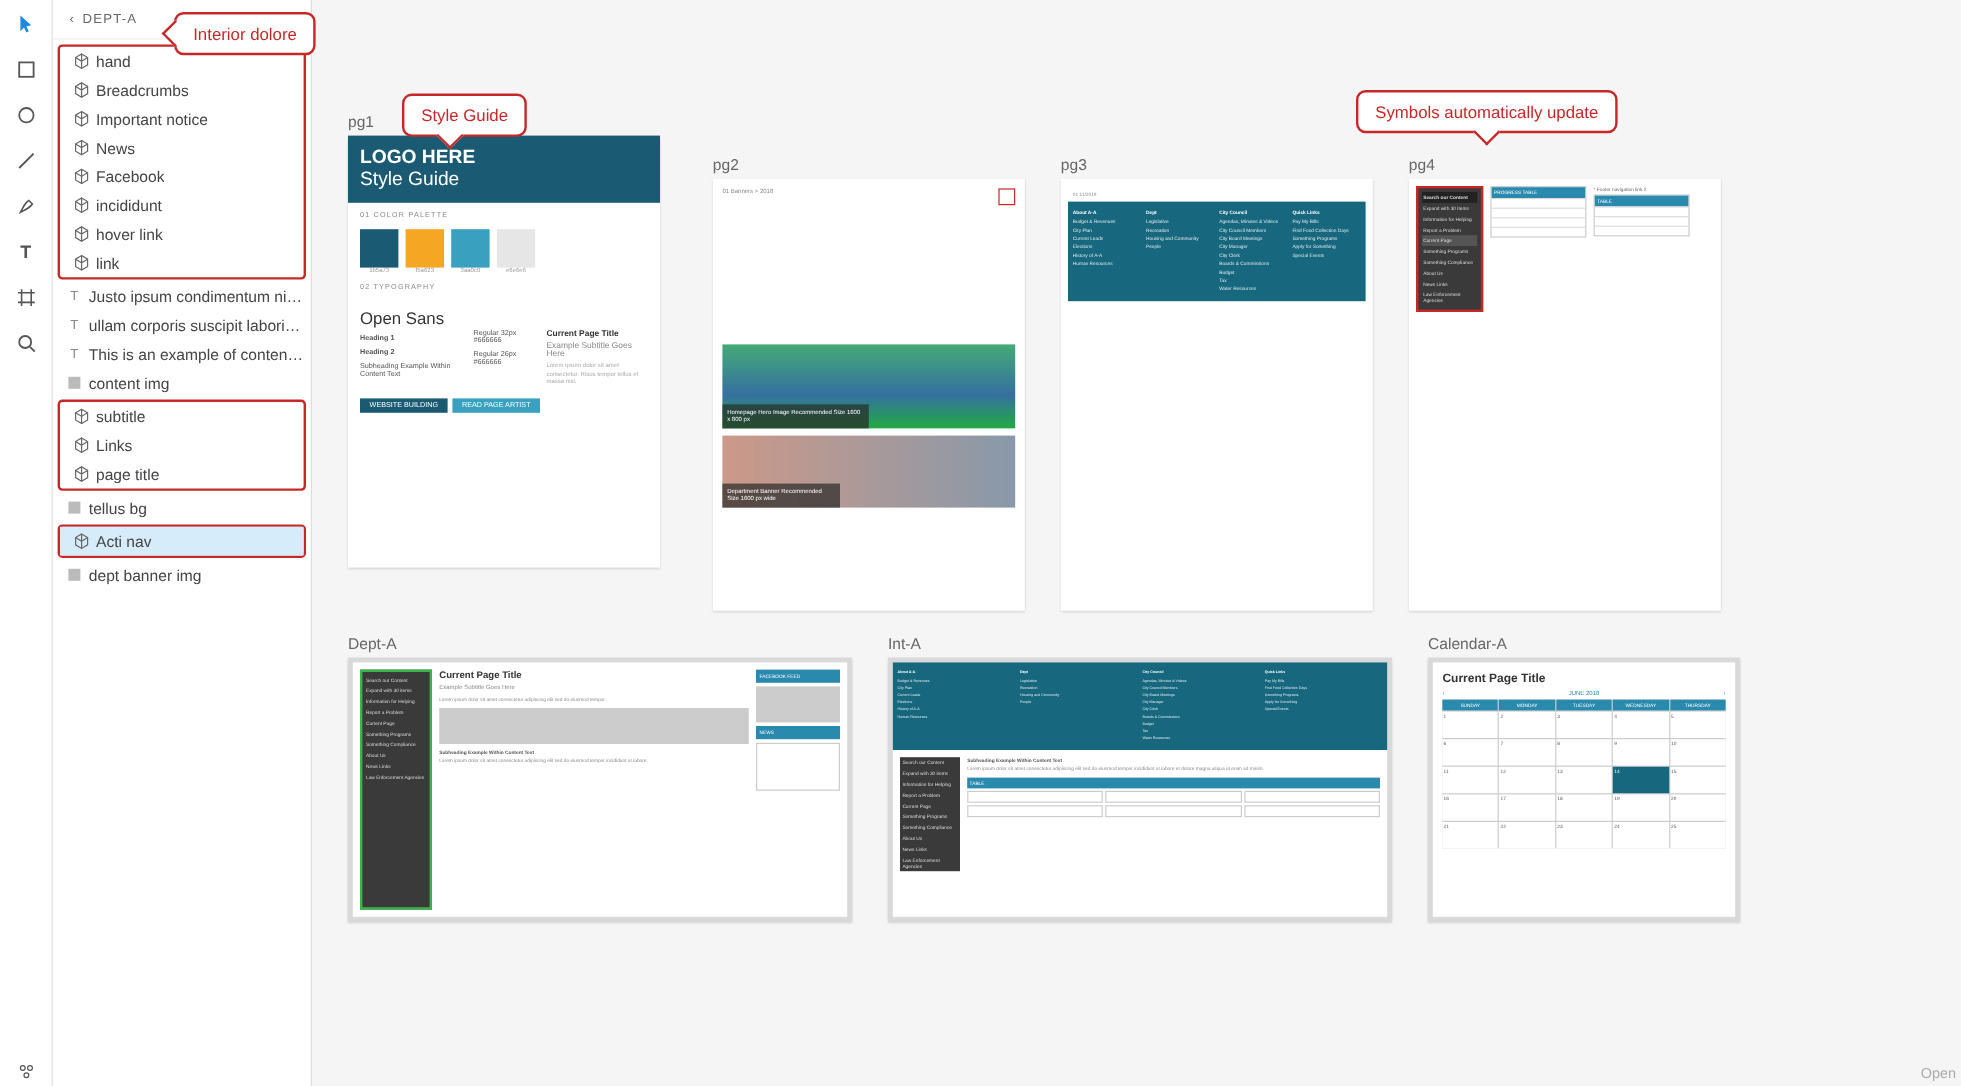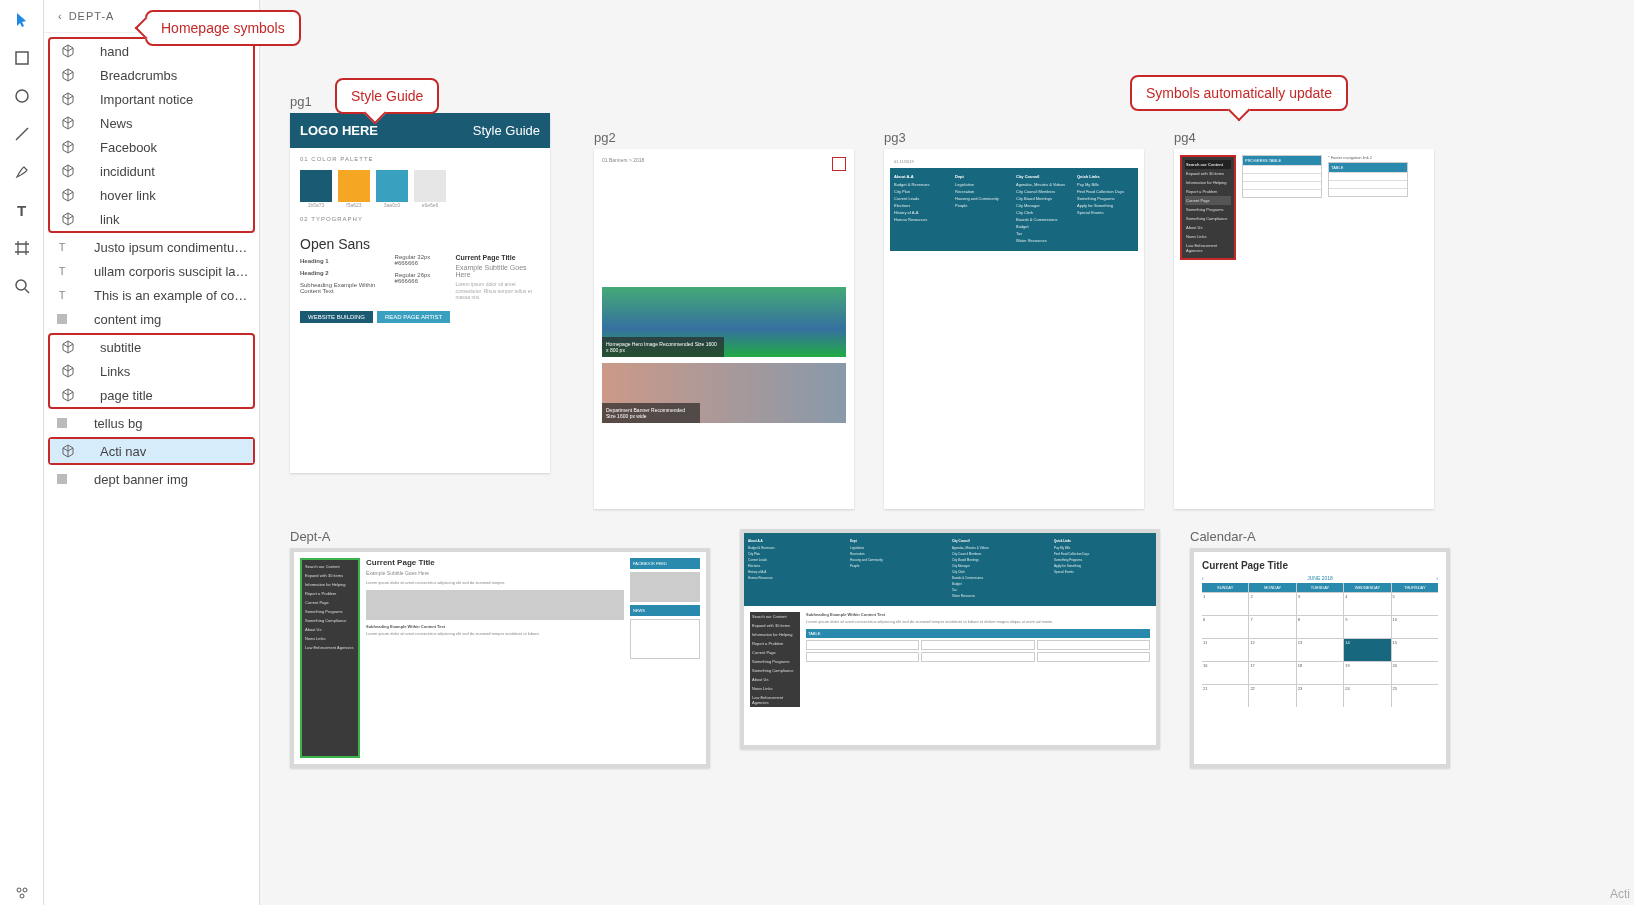--- a/index.html
+++ b/index.html
@@ -8,21 +8,21 @@
 
 .toolbar { width: 44px; background: #fff; border-right: 1px solid #ddd; display: flex; flex-direction: column; align-items: center; padding-top: 8px; gap: 14px; }
 .toolbar .tool { width: 24px; height: 24px; display: flex; align-items: center; justify-content: center; color: #555; cursor: pointer; }
 .toolbar .tool.active { color: #1e88e5; }
 .toolbar svg { width: 16px; height: 16px; }
 
 
 .sidebar { width: 216px; background: #fff; border-right: 1px solid #ddd; display: flex; flex-direction: column; }
 .sidebar-header { padding: 10px 14px; font-size: 11px; letter-spacing: 1px; color: #666; display: flex; align-items: center; gap: 6px; border-bottom: 1px solid #eee; }
 .sidebar-body { flex: 1; overflow-y: auto; padding: 2px 0 20px; }
-.layer-item { display: flex; align-items: center; gap: 24px; padding: 4px 6px 4px 10px; font-size: 13px; color: #444; white-space: nowrap; overflow: hidden; text-overflow: ellipsis; cursor: pointer; }
+.layer-item { display: flex; align-items: center; gap: 4px; padding: 4px 6px 4px 10px; font-size: 13px; color: #444; white-space: nowrap; overflow: hidden; text-overflow: ellipsis; cursor: pointer; }
 .layer-item.selected { background: #d7ecfb; }
 .layer-icon { width: 16px; height: 16px; display: flex; align-items: center; justify-content: center; flex-shrink: 0; color: #888; font-size: 11px; }
 .layer-icon.symbol { color: #666; }
 .layer-label { overflow: hidden; text-overflow: ellipsis; }
 .layer-group.hl { border: 2px solid #c62828; border-radius: 4px; margin: 2px 4px; }
 
 
 .callout { position: absolute; background: #fff; border: 2px solid #c62828; color: #c62828; padding: 8px 14px; border-radius: 8px; font-size: 14px; white-space: nowrap; z-index: 10; }
 .callout::after { content: ""; position: absolute; width: 14px; height: 14px; background: #fff; border-left: 2px solid #c62828; border-bottom: 2px solid #c62828; }
 .callout.top-left::after { left: -9px; top: 50%; transform: translateY(-50%) rotate(45deg); }
@@ -31,21 +31,21 @@
 
 
 .canvas { flex: 1; overflow: hidden; padding: 0 20px 20px 30px; }
 .row { display: flex; gap: 30px; }
 .artboard-wrap { display: flex; flex-direction: column; margin-top: 20px; }
 .artboard-label { font-size: 13px; color: #666; padding-bottom: 4px; }
 .artboard { background: #fff; box-shadow: 0 1px 2px rgba(0,0,0,.15); }
 
 
 .pg1 { width: 260px; height: 360px; }
-.pg1-hdr { background: #1b5a73; color: #fff; display: flex; justify-content: space-between; padding: 10px; font-size: 13px; }
+.pg1-hdr { background: #1b5a73; color: #fff; display: flex; justify-content: space-between; padding: 10px; font-size: 16px; flex-direction: column; }
 .pg1-sec { padding: 8px 10px; font-size: 6px; color: #888; letter-spacing: 1px; }
 .swatches { display: flex; gap: 6px; padding: 0 10px; }
 .sw { width: 32px; height: 32px; }
 .sw-lbl { font-size: 5px; color: #999; text-align: center; }
 .typo { padding: 6px 10px; display: flex; gap: 10px; font-size: 6px; color: #555; }
 .typo h4 { font-size: 14px; font-weight: 400; color: #333; margin-bottom: 6px; }
 .pg1-r { font-size: 7px; color: #333; }
 .pg1-btns { display: flex; gap: 4px; padding: 4px 10px; }
 .pg1-btn { background: #1b5a73; color: #fff; font-size: 6px; padding: 3px 8px; }
 .pg1-btn.alt { background: #3aa0c0; }
@@ -314,21 +314,21 @@
           <svg width="12" height="12" viewBox="0 0 12 12">
             <rect x="1" y="1" width="10" height="10" fill="#bbb"></rect>
           </svg>
         </span>
         <span class="layer-label">dept banner img</span>
       </div>
     </div>
 </div>
 
 <div class="callout top-left" style="left:145px; top:10px;">
-  <span>Homepage symbols</span>
+  <span>Interior dolore</span>
 </div>
 <div class="callout bottom-left" style="left:335px; top:78px;">
   <span>Style Guide</span>
 </div>
 <div class="callout bottom-right" style="left:1130px; top:75px; text-align:center;">
   <span>Symbols automatically update</span>
 </div>
 
 <div class="canvas">
 
@@ -516,20 +516,21 @@
             <div class="box">FACEBOOK FEED</div>
             <div class="gr"></div>
             <div class="box">NEWS</div>
             <div style="border:1px solid #ccc;height:40px;"></div>
           </div>
         </div>
       </div>
     </div>
 
     <div class="artboard-wrap">
+      <div class="artboard-label">Int-A</div>
       <div class="artboard intA">
         <div class="intA-inner">
           <div class="tealnav" id="intAnav">
               <div class="col">
                 <div class="hd">About A-A</div>
                 <div>Budget &amp; Revenues</div>
                 <div>City Plan</div>
                 <div>Current Leads</div>
                 <div>Elections</div>
                 <div>History of A-A</div>
@@ -638,13 +639,13 @@
               <div class="dc">24</div>
               <div class="dc">25</div>
             </div>
         </div>
       </div>
     </div>
   </div>
 
 </div>
 
-<div class="activate">Acti</div>
+<div class="activate">Open</div>
 
 </body></html>

